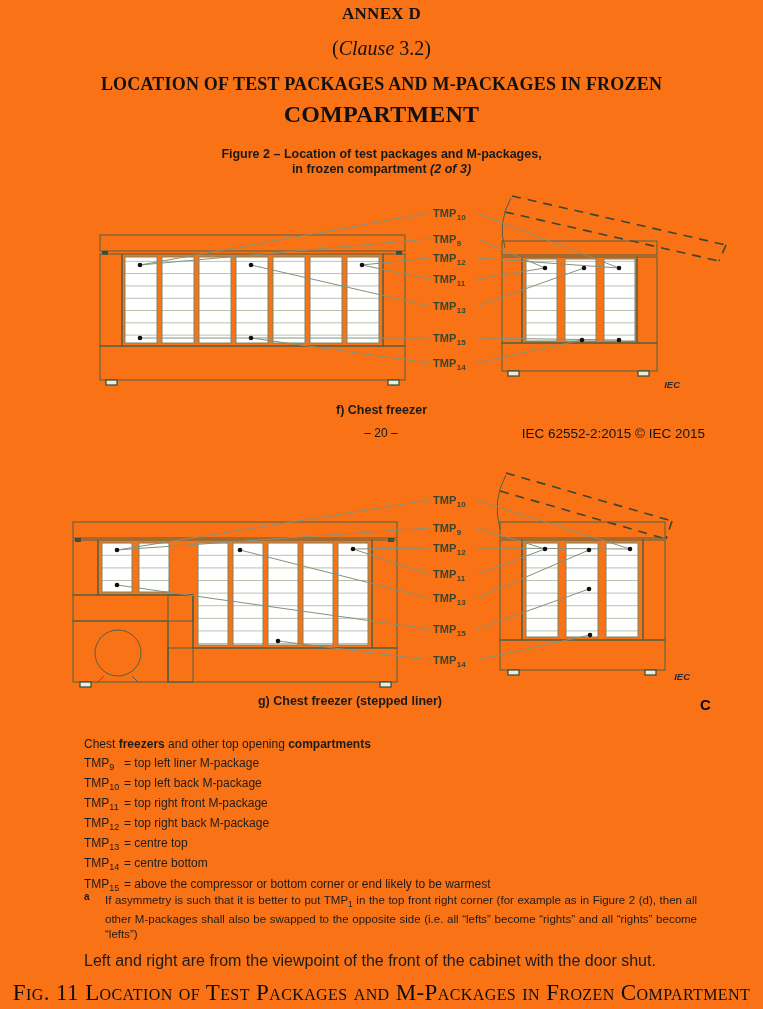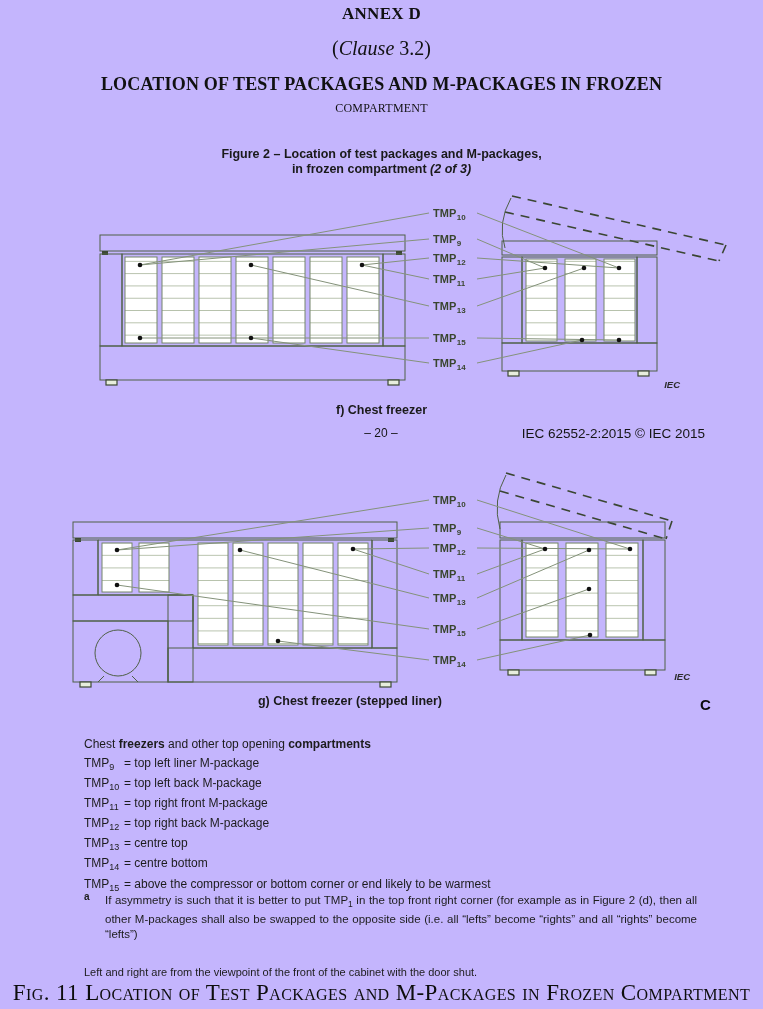--- a/index.html
+++ b/index.html
@@ -1,44 +1,44 @@
 <!DOCTYPE html>
 <html><head>
 <meta charset="utf-8">
 <style>
   html,body{margin:0;padding:0;background:#ffffff;}
-  .page{position:relative;width:763px;height:1009px;background:#c4b5fd;overflow:hidden;
+  .page{position:relative;width:763px;height:1009px;background:#f97316;overflow:hidden;
         font-family:"Liberation Sans",sans-serif;color:#111;}
   .abs{position:absolute;}
   .center{left:0;width:763px;text-align:center;}
   .serif{font-family:"Liberation Serif",serif;}
   .annex{top:4px;font-size:17px;font-weight:bold;letter-spacing:.3px;}
   .clause{top:37px;font-size:20px;}
   .clause .it{font-style:italic;}
   .title1{top:74px;font-size:18px;font-weight:bold;letter-spacing:.2px;}
-  .title2{top:101px;font-size:12px;font-weight:normal;letter-spacing:.2px;}
+  .title2{top:101px;font-size:24px;font-weight:bold;letter-spacing:.2px;}
   .figcap{font-size:12.5px;font-weight:bold;color:#1a1a1a;}
   .figcap .it{font-style:italic;}
   .fc1{top:147px;}
   .fc2{top:162px;}
   .fcaption-f{top:403px;}
   .fcaption-g{top:694px;left:0;width:700px;text-align:center;}
   .pgnum{top:426px;left:300px;width:162px;text-align:center;font-size:12px;color:#151515;}
   .docref{top:426px;left:400px;width:305px;text-align:right;font-size:13.5px;color:#151515;}
   .strayC{top:696px;left:700px;font-size:15px;font-weight:bold;color:#0a0a0a;}
   .legend{top:737px;left:84px;width:618px;font-size:12px;color:#1c1c1c;}
   .legend .row{position:absolute;left:0;white-space:nowrap;}
   .lg-b{font-weight:bold;}
   .tmp-term{display:inline-block;width:40px;}
   .legend sub{font-size:9px;}
   .fn{position:absolute;left:0;top:156px;width:614px;}
   .fn-marker{position:absolute;left:0;top:-2px;font-size:10px;font-weight:bold;}
   .fn-text{display:block;margin-left:21px;width:592px;font-size:11.5px;line-height:15px;text-align:justify;}
   .fn-text sub{font-size:8.5px;}
-  .vp-note{position:absolute;left:0;top:229px;font-size:11px;}
+  .vp-note{position:absolute;left:0;top:215px;font-size:16px;}
   .bottom-cap{top:980px;font-size:23px;font-variant:small-caps;letter-spacing:.4px;color:#0d0d0d;}
   svg text{font-family:"Liberation Sans",sans-serif;}
   .tmplab{font-size:11px;font-weight:bold;fill:#39452f;}
   .tmplab .sub{font-size:8px;}
   .iecmark{font-size:9.5px;font-style:italic;font-weight:bold;fill:#2c2c2c;}
   .leader{stroke:#84927a;stroke-width:1;fill:none;}
   .outl{stroke:#4f6046;stroke-width:1;fill:none;}
   .dashlid{stroke:#3a4632;stroke-width:1.6;fill:none;stroke-dasharray:9 7;}
   .col{stroke:#74866a;stroke-width:1;}
   .dot{fill:#101010;}

